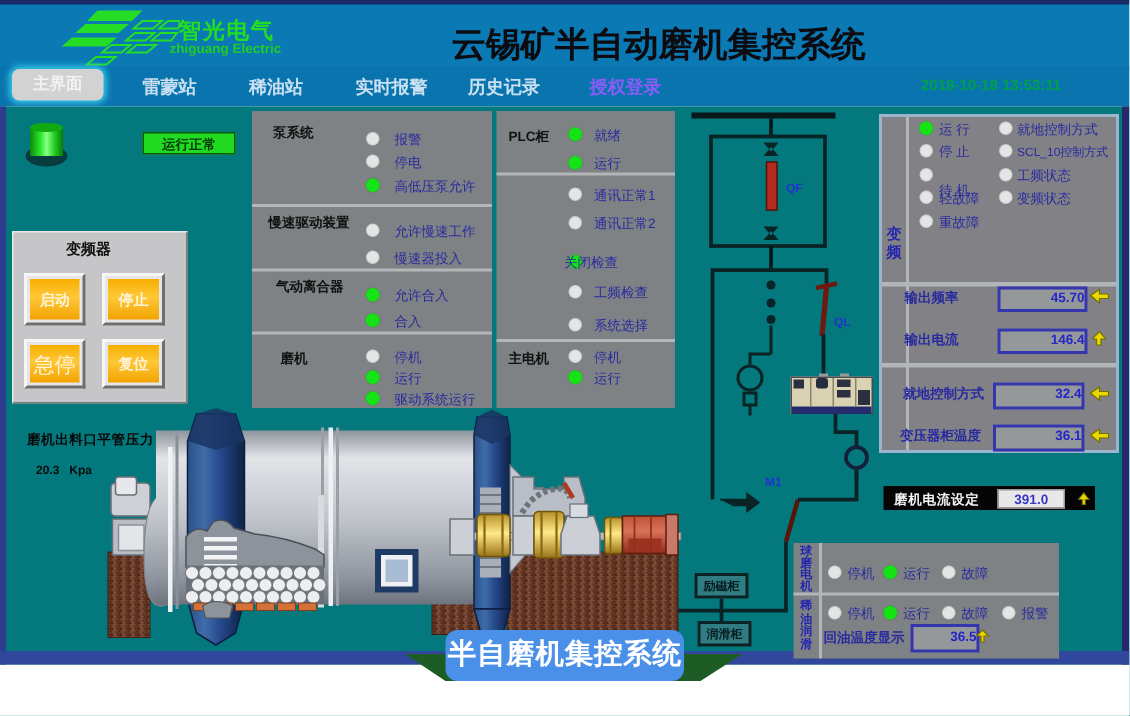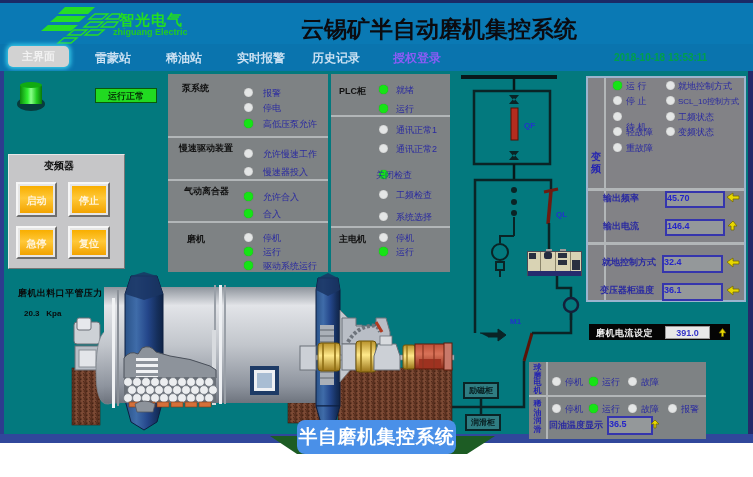--- a/index.html
+++ b/index.html
@@ -4,21 +4,21 @@
 <style>
 html,body{margin:0;padding:0;background:#fff;}
 #page{position:relative;width:753px;height:477px;overflow:hidden;font-family:"Liberation Sans",sans-serif;background:#fff;}
 .abs{position:absolute;}
 .dot{position:absolute;width:9px;height:9px;border-radius:50%;}
 .dg{background:#16e316;box-shadow:0 0 1px #0a0;}
 .dw{background:#e4e6e6;box-shadow:inset 0 0 1px #888;}
 .it{position:absolute;font-size:9px;color:#2a2aa0;white-space:nowrap;letter-spacing:0px;}
 .lb{position:absolute;font-size:9px;font-weight:bold;color:#111;white-space:nowrap;}
 .gpanel{position:absolute;background:#7e8284;}
-.vbox{position:absolute;background:#94989a;border:2px solid #3535ad;color:#2525c8;font-size:9px;font-weight:bold;text-align:left;}
+.vbox{position:absolute;background:#94989a;border:2px solid #3535ad;color:#2525c8;font-size:9px;font-weight:bold;text-align:right;}
 </style>
 </head>
 <body>
 <div id="page">
 
 <div class="abs" style="left:0;top:0;width:753px;height:44px;background:#0a79b4;border-top:3px solid #1b2a66;"></div>
 
 <div class="abs" style="left:38px;top:2px;width:82px;height:42px;">
 <svg width="82" height="42" viewBox="0 0 82 42">
 <g fill="#26dd26">
@@ -70,21 +70,21 @@
 
 <div class="abs" style="left:16px;top:182px;width:41px;height:35px;background:#e6e6e6;border:2px solid #f6f6f6;border-right-color:#6e6e6e;border-bottom-color:#6e6e6e;box-sizing:border-box;">
       <div style="position:absolute;left:2px;top:2px;right:2px;bottom:2px;background:linear-gradient(180deg,#f8ae00,#ffc838 45%,#f2a300);color:#fff3d8;font-size:10px;font-weight:bold;text-align:center;line-height:29px;">启动</div>
     </div>
 
 <div class="abs" style="left:68px;top:182px;width:42px;height:35px;background:#e6e6e6;border:2px solid #f6f6f6;border-right-color:#6e6e6e;border-bottom-color:#6e6e6e;box-sizing:border-box;">
       <div style="position:absolute;left:2px;top:2px;right:2px;bottom:2px;background:linear-gradient(180deg,#f8ae00,#ffc838 45%,#f2a300);color:#fff3d8;font-size:10px;font-weight:bold;text-align:center;line-height:29px;">停止</div>
     </div>
 
 <div class="abs" style="left:16px;top:226px;width:41px;height:33px;background:#e6e6e6;border:2px solid #f6f6f6;border-right-color:#6e6e6e;border-bottom-color:#6e6e6e;box-sizing:border-box;">
-      <div style="position:absolute;left:2px;top:2px;right:2px;bottom:2px;background:linear-gradient(180deg,#f8ae00,#ffc838 45%,#f2a300);color:#fff3d8;font-size:10px;font-weight:bold;text-align:center;line-height:27px;">急停</div>
+      <div style="position:absolute;left:2px;top:2px;right:2px;bottom:2px;background:linear-gradient(180deg,#f8ae00,#ffc838 45%,#f2a300);color:#fff3d8;font-size:14px;font-weight:normal;text-align:center;line-height:27px;">急停</div>
     </div>
 
 <div class="abs" style="left:68px;top:226px;width:42px;height:33px;background:#e6e6e6;border:2px solid #f6f6f6;border-right-color:#6e6e6e;border-bottom-color:#6e6e6e;box-sizing:border-box;">
       <div style="position:absolute;left:2px;top:2px;right:2px;bottom:2px;background:linear-gradient(180deg,#f8ae00,#ffc838 45%,#f2a300);color:#fff3d8;font-size:10px;font-weight:bold;text-align:center;line-height:27px;">复位</div>
     </div>
 
 <div class="abs" style="left:18px;top:287px;color:#0a0a0a;font-size:9px;font-weight:bold;letter-spacing:0.4px;">磨机出料口平管压力</div>
 
 <div class="abs" style="left:24px;top:309px;color:#0a0a0a;font-size:8px;font-weight:bold;">20.3&nbsp;&nbsp;&nbsp;Kpa</div>
 

